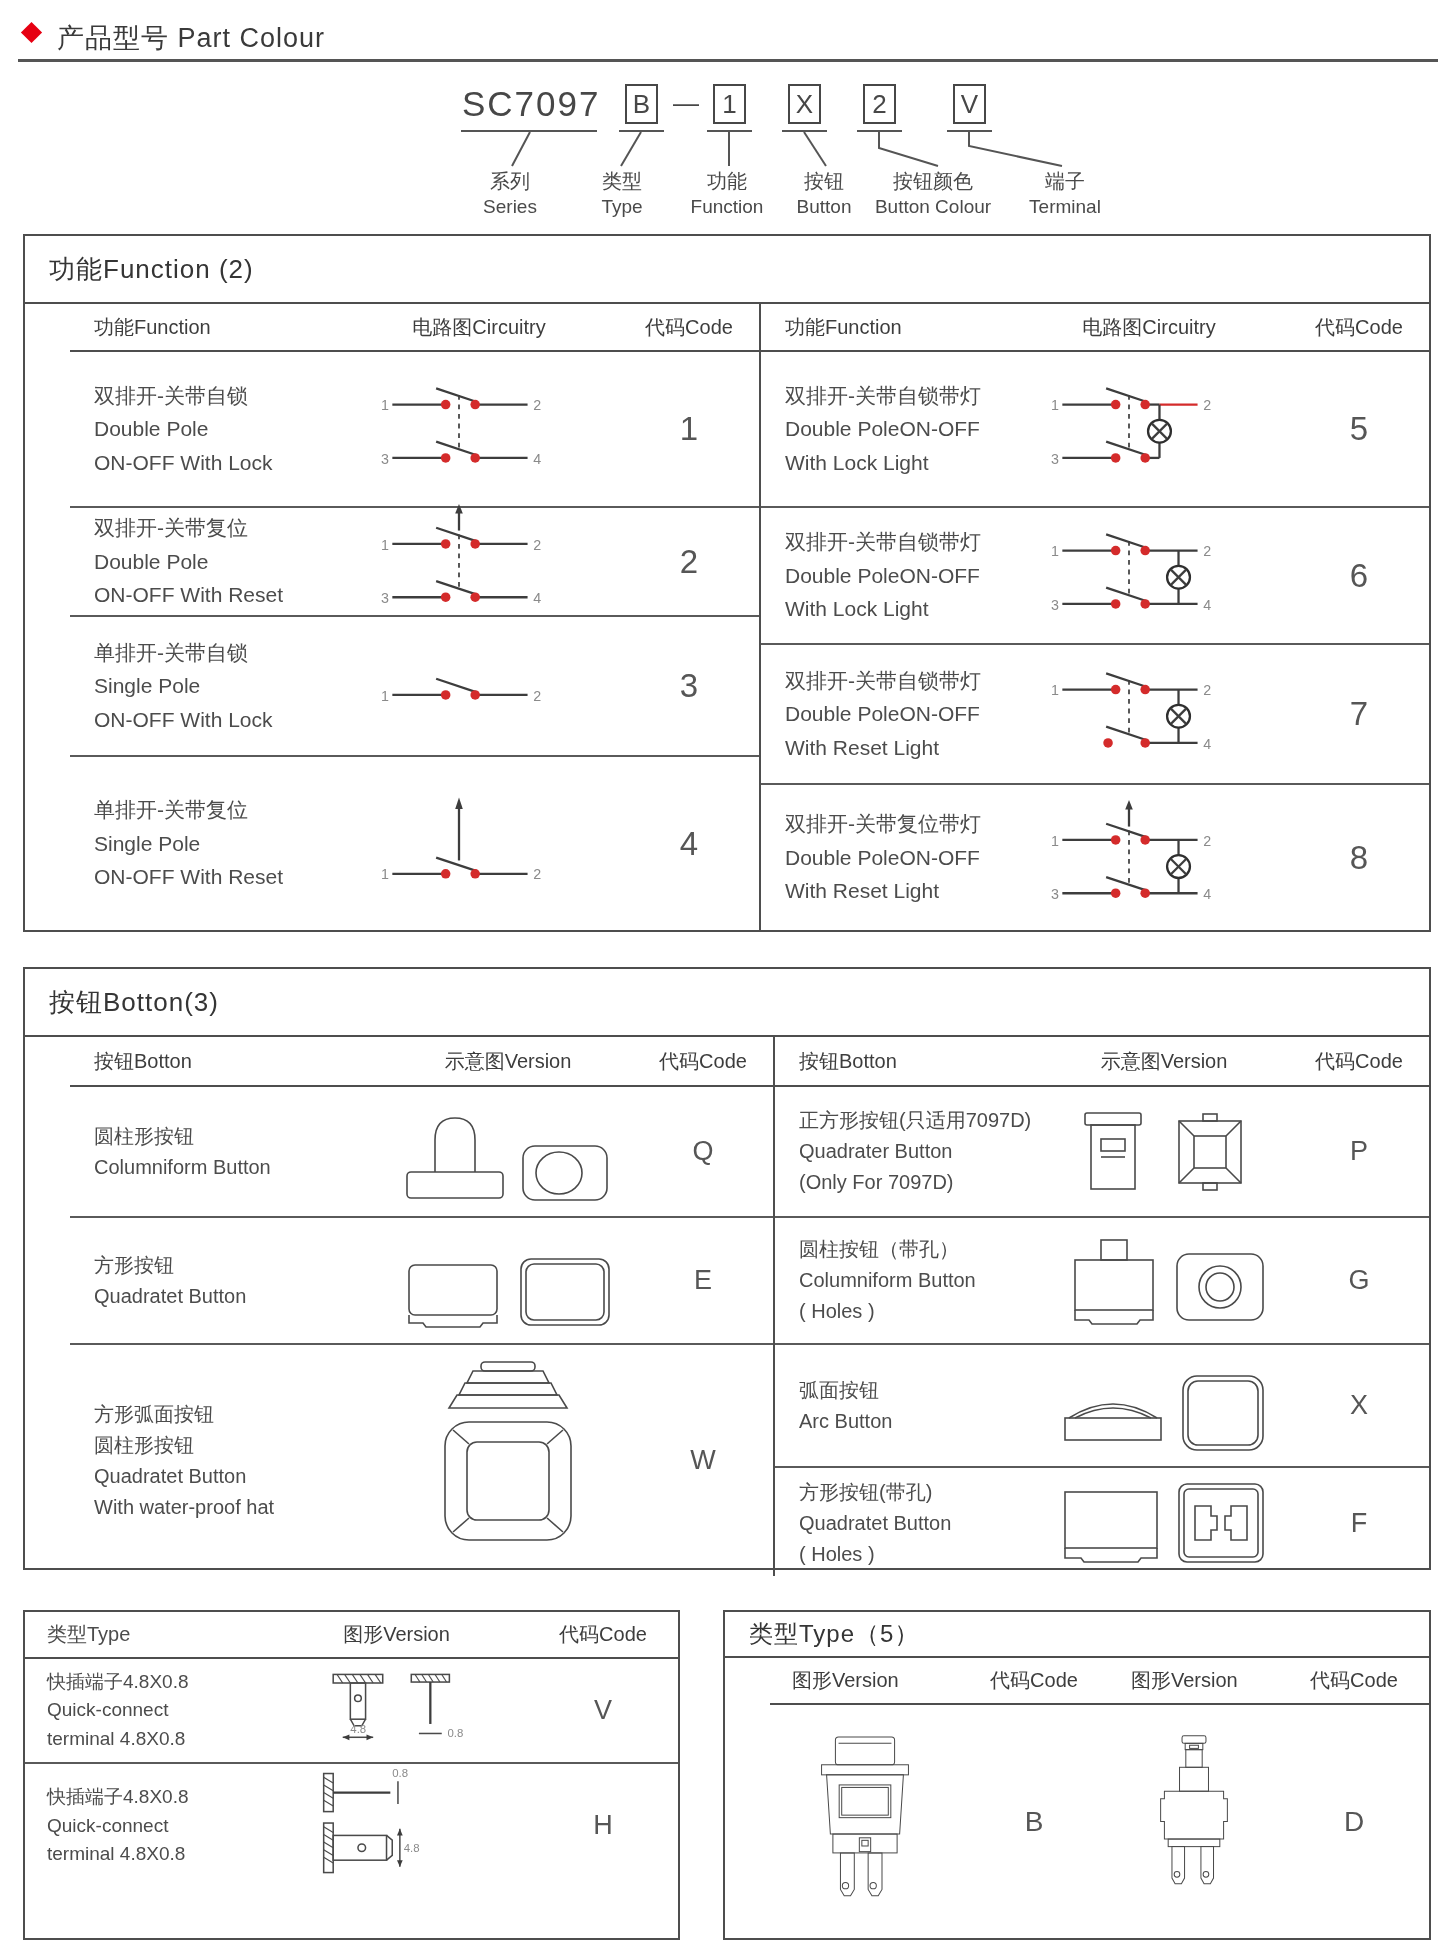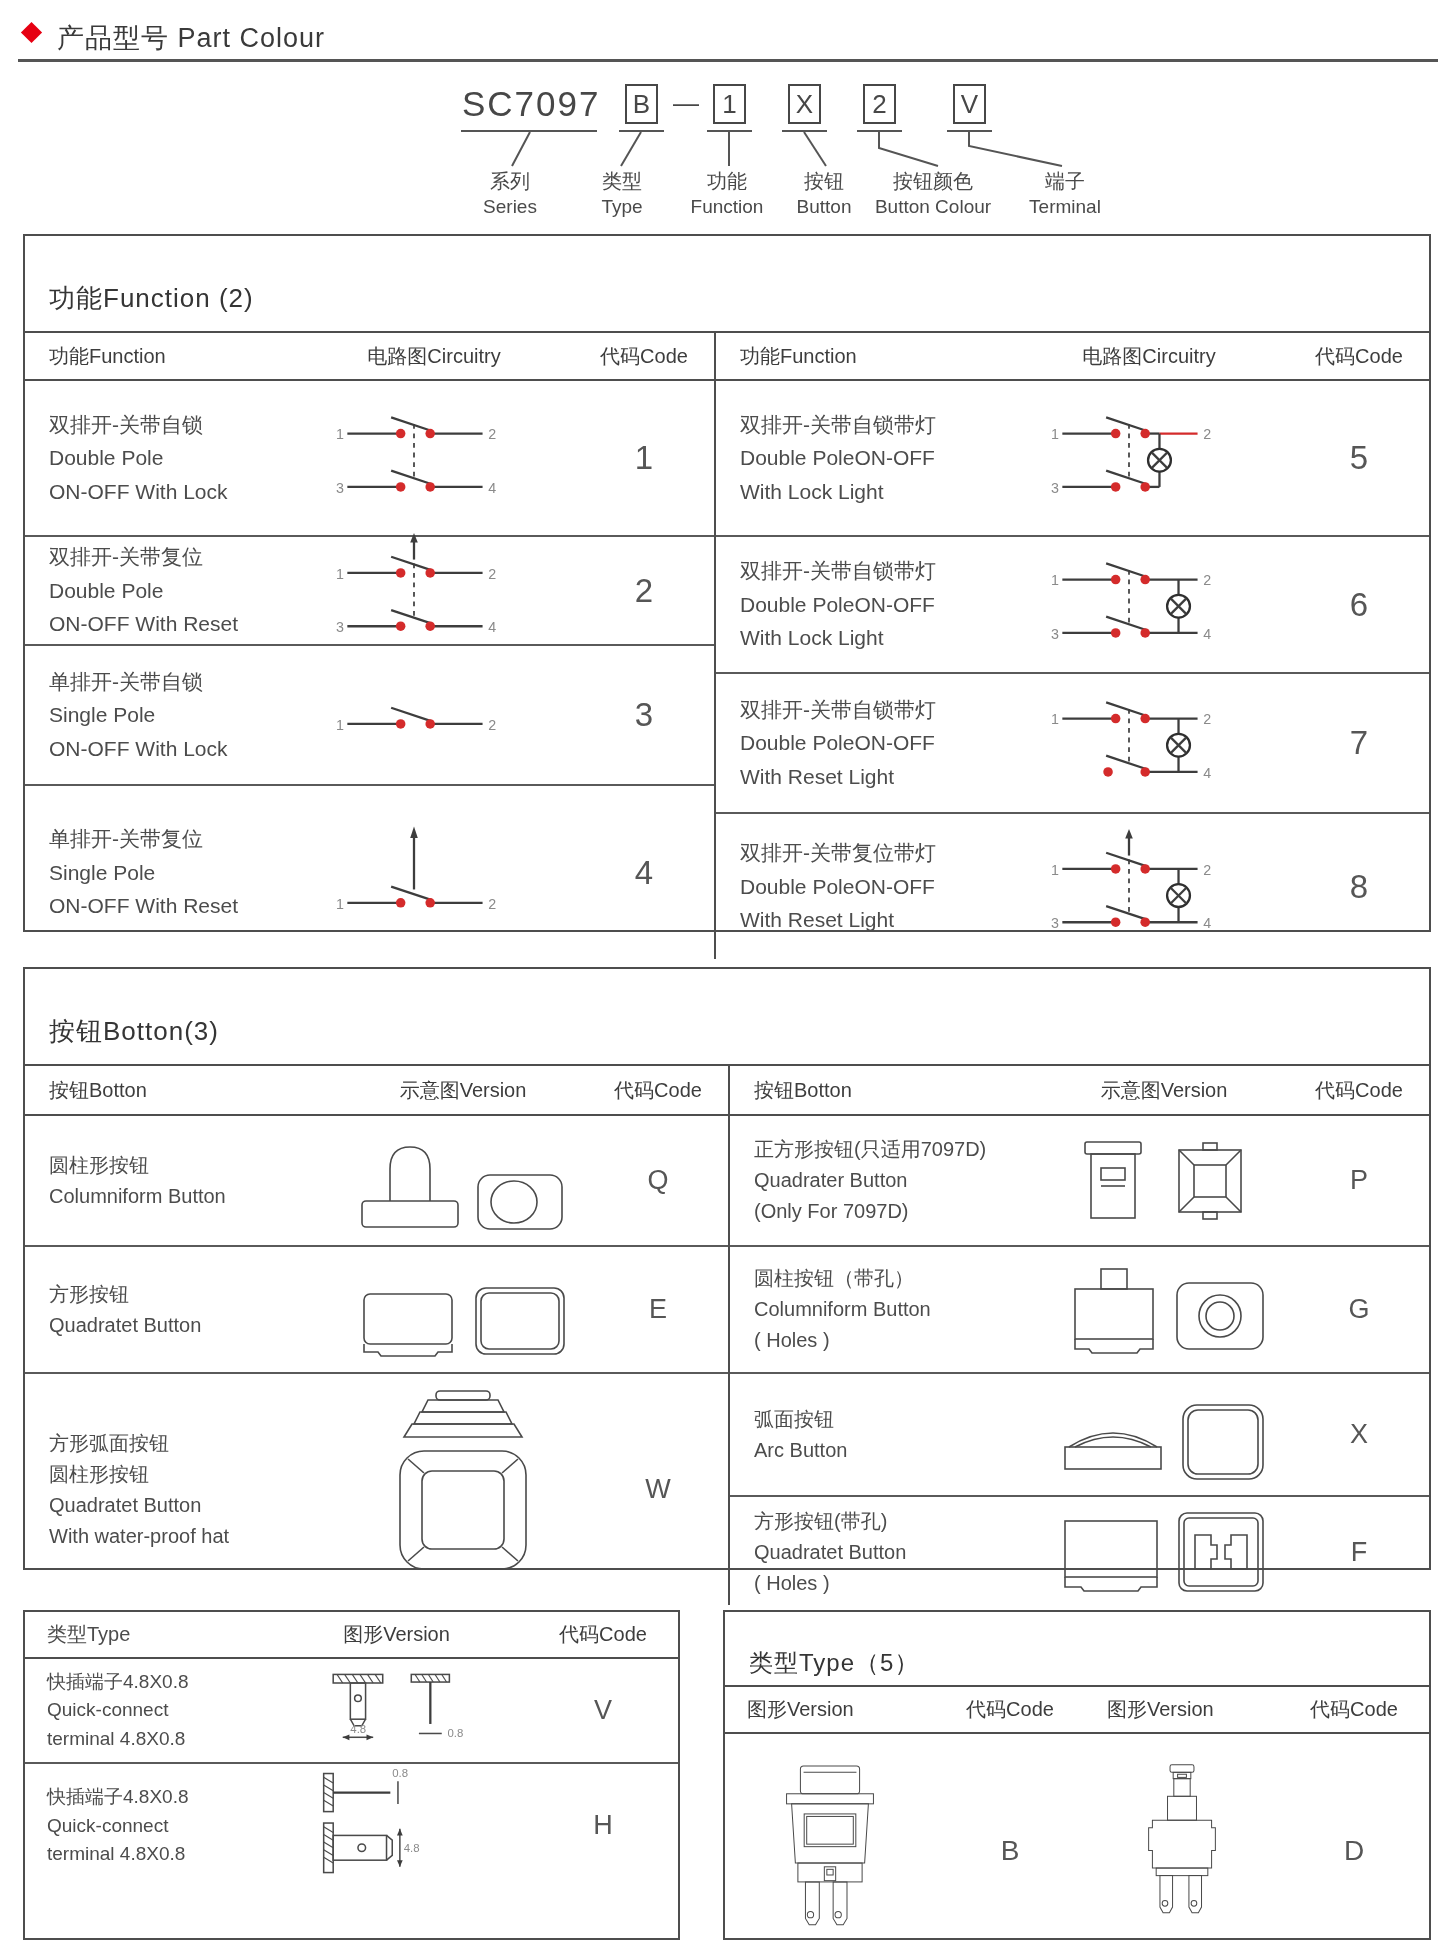--- a/index.html
+++ b/index.html
@@ -19,22 +19,22 @@
   .pn-dash{position:absolute;left:662px;top:28px;width:48px;text-align:center;font-size:26px;color:#474747;}
   .pn-under{position:absolute;top:70px;height:2px;background:#555;}
   .pn-label{position:absolute;top:108px;transform:translateX(-50%);text-align:center;color:#4a4a4a;white-space:nowrap;}
   .pn-label .cn{display:block;font-size:20px;line-height:1.35;}
   .pn-label .en{display:block;font-size:19px;line-height:1.3;}
   .pn-lines{position:absolute;left:0;top:0;}
 
   
   .tbl{position:absolute;border:2px solid #4e4e4e;box-sizing:border-box;background:#fff;}
   .tbl-title{border-bottom:2px solid #4e4e4e;display:flex;align-items:center;padding-left:24px;
-             font-size:26px;color:#353535;letter-spacing:1px;box-sizing:border-box;margin-top:29px;}
-  .body-cols{display:flex;}
+             font-size:26px;color:#353535;letter-spacing:1px;box-sizing:border-box;}
+  .body-cols{display:flex;margin-left:45px;}
   .half{display:flex;flex-direction:column;box-sizing:border-box;}
   .half.hl{border-right:2px solid #4e4e4e;}
   .hd{display:flex;align-items:center;border-bottom:2px solid #4e4e4e;font-size:20px;color:#3d3d3d;box-sizing:border-box;flex:none;}
   .cell-txt{flex:1;padding-left:24px;}
   .row{display:flex;align-items:center;border-bottom:2px solid #5a5a5a;box-sizing:border-box;flex:none;}
   .row.last{border-bottom:none;flex:1;}
   .txt{flex:1;padding-left:24px;color:#4c4c4c;}
   .txt span{display:block;white-space:nowrap;}
   .fn-txt span{font-size:21px;line-height:1.6;}
   .bt-txt span{font-size:20px;line-height:1.55;}

